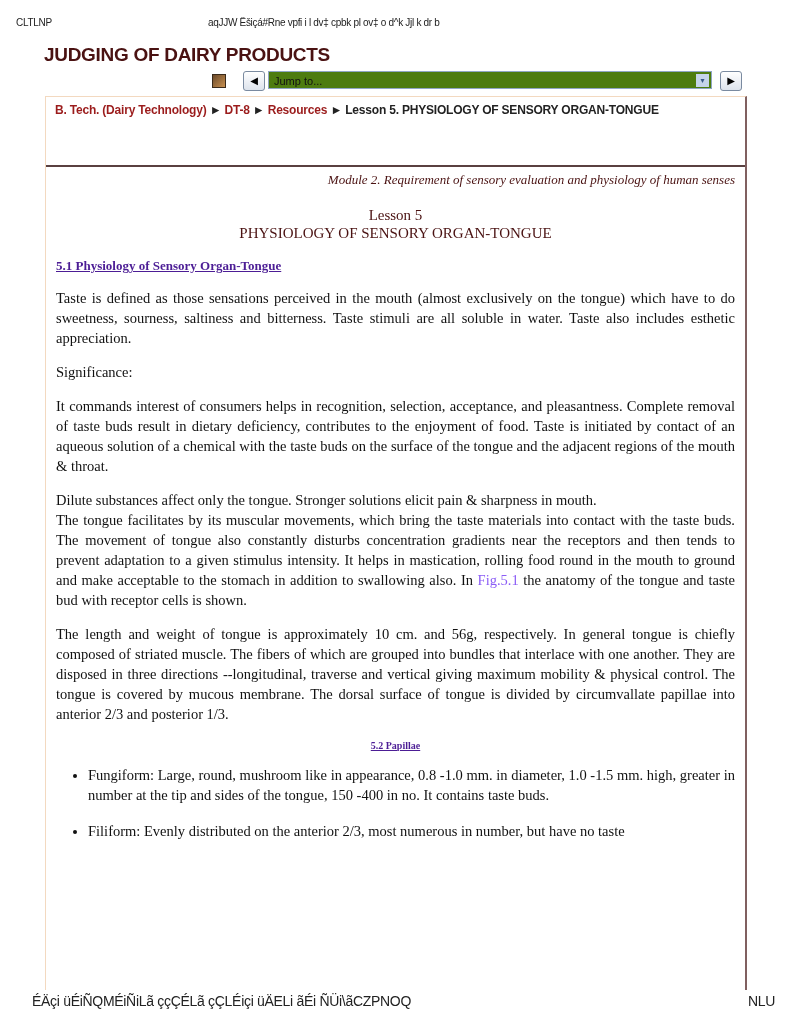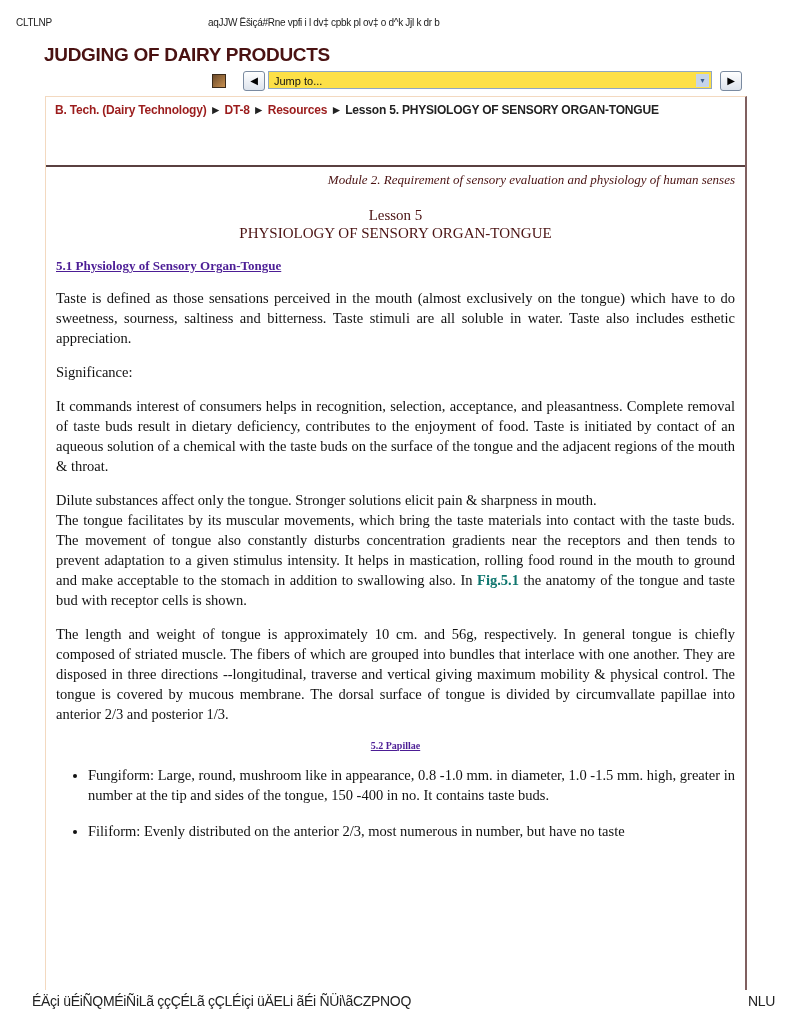--- a/index.html
+++ b/index.html
@@ -6,34 +6,34 @@
   body { width:791px; height:1024px; position:relative; overflow:hidden; font-family:"Liberation Serif", serif; color:#111; }
   .print-header { position:absolute; top:17px; left:16px; right:16px; height:14px; font-family:"Liberation Sans", sans-serif; font-size:10px; color:#222; letter-spacing:-0.3px; }
   .print-header .left { position:absolute; left:0; }
   .print-header .center { position:absolute; left:192px; }
   .site-title { position:absolute; top:44px; left:44px; font-family:"Liberation Sans", sans-serif; font-weight:bold; font-size:19px; color:#4a1212; letter-spacing:-0.3px; }
   .nav-bar { position:absolute; top:70px; left:212px; width:532px; height:22px; }
   .nav-icon { position:absolute; left:0; top:4px; width:12px; height:12px; background:linear-gradient(135deg,#6b4a2a,#c89050); border:1px solid #3a2a1a; }
   .nav-btn { position:absolute; top:1px; width:20px; height:18px; border:1px solid #7a8aa0; border-radius:3px; background:linear-gradient(#fff,#dde3ec); font-size:10px; line-height:18px; text-align:center; color:#000; }
   .nav-prev { left:31px; }
   .nav-next { left:508px; }
-  .jump-select { position:absolute; left:56px; top:1px; width:444px; height:18px; border:1px solid #8fa6c4; background:#fde047; font-family:"Liberation Sans", sans-serif; font-size:11px; line-height:18px; padding-left:5px; box-sizing:border-box; }
+  .jump-select { position:absolute; left:56px; top:1px; width:444px; height:18px; border:1px solid #8fa6c4; background:#4d7c0f; font-family:"Liberation Sans", sans-serif; font-size:11px; line-height:18px; padding-left:5px; box-sizing:border-box; }
   .jump-select .arrow { position:absolute; right:2px; top:2px; width:13px; height:13px; background:#c5d4ea; font-size:8px; line-height:13px; text-align:center; color:#3a5a8a; }
   .breadcrumb-box { position:absolute; top:96px; left:45px; width:702px; height:71px; border:1px solid #f3d9c0; border-right:2px solid #806060; border-bottom:2px solid #5a4040; box-sizing:border-box; padding:6px 9px; font-family:"Liberation Sans", sans-serif; font-weight:bold; font-size:12px; line-height:15px; letter-spacing:-0.2px; }
   .bc-link { color:#9b1c1c; }
   .bc-sep { color:#222; }
   .bc-current { color:#222; }
   .content-box { position:absolute; top:160px; left:45px; width:702px; height:830px; border-left:1px solid #f3d9c0; border-right:2px solid #806060; box-sizing:border-box; padding:0 10px; }
   .module { text-align:right; font-style:italic; font-weight:normal; font-size:13px; color:#4a1212; margin-top:12px; padding-right:0; }
   .lesson-head { text-align:center; color:#4a1212; font-size:15px; margin-top:18px; line-height:18px; }
   h3.sec { font-size:13px; font-weight:bold; margin:16px 0 0 0; color:#4c1d95;text-decoration:underline; }
   h3.sec2 { font-size:10px;text-align:center; }
   p.body { font-size:14.5px; line-height:20px; text-align:justify; margin:14px 0 0 0; }
   p.tight { margin-top:0; }
-  a.fig { color:#0f766e; font-weight:bold; text-decoration:none; }
+  a.fig { color:#8b5cf6; font-weight:normal; text-decoration:none; }
   ul.papillae { margin:14px 0 0 0; padding-left:32px; }
   ul.papillae li { font-size:14.5px; line-height:20px; text-align:justify; margin-bottom:16px; }
   .print-footer { position:absolute; top:993px; left:32px; right:16px; font-family:"Liberation Sans", sans-serif; font-size:14px; color:#222; letter-spacing:-0.3px; }
   .print-footer .right { position:absolute; right:0; top:0; }
 </style>
 </head>
 <body>
 
 <div class="print-header">
   <span class="left">CLTLNP</span>

